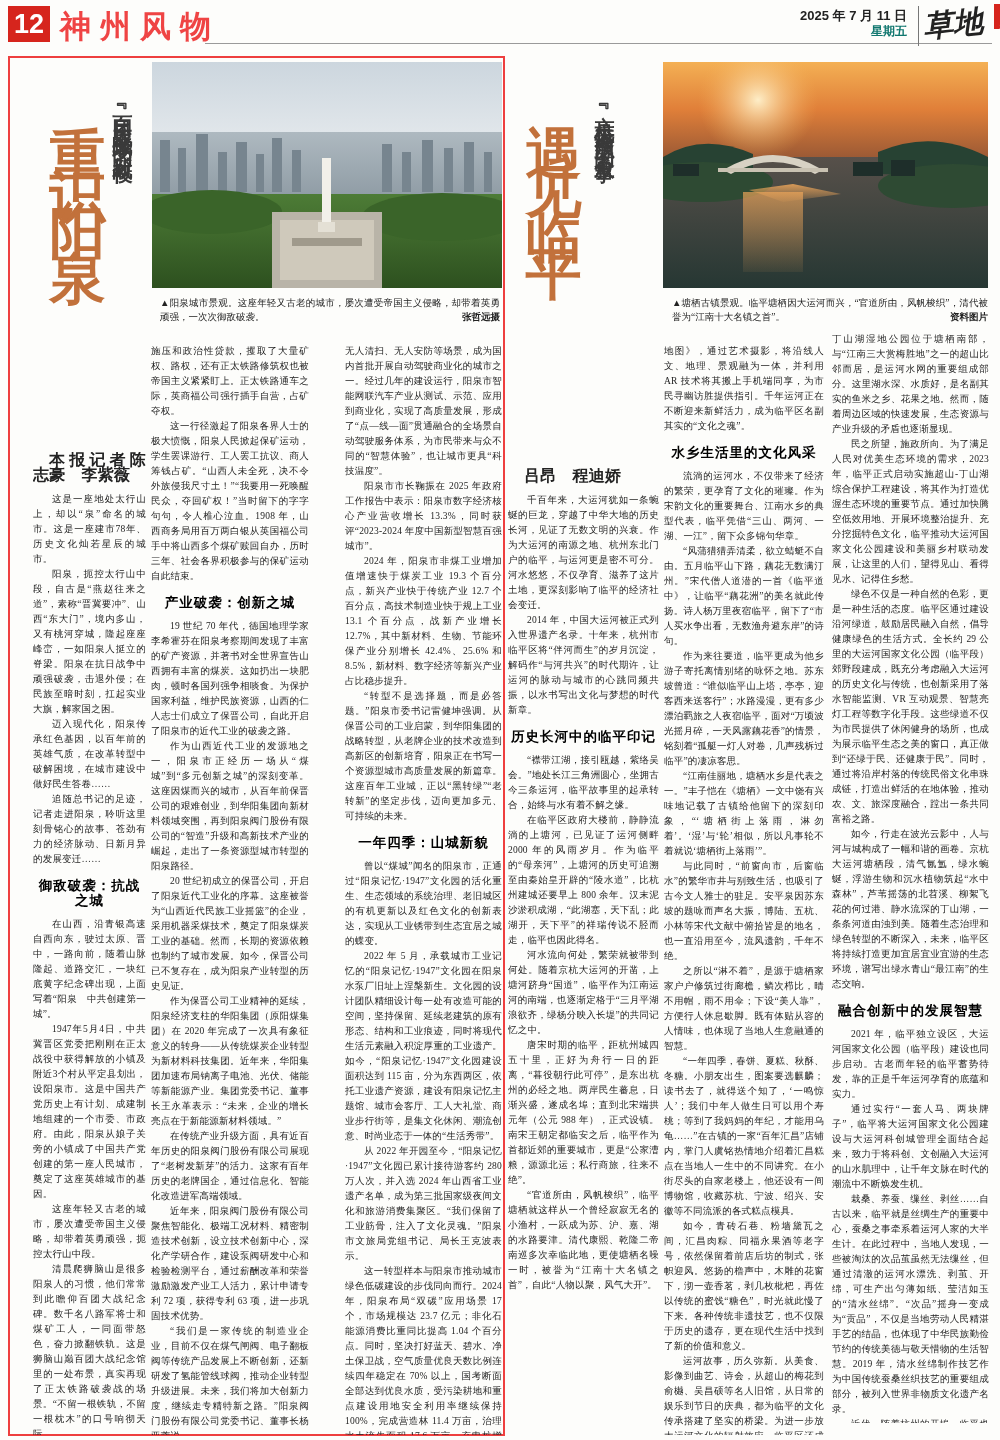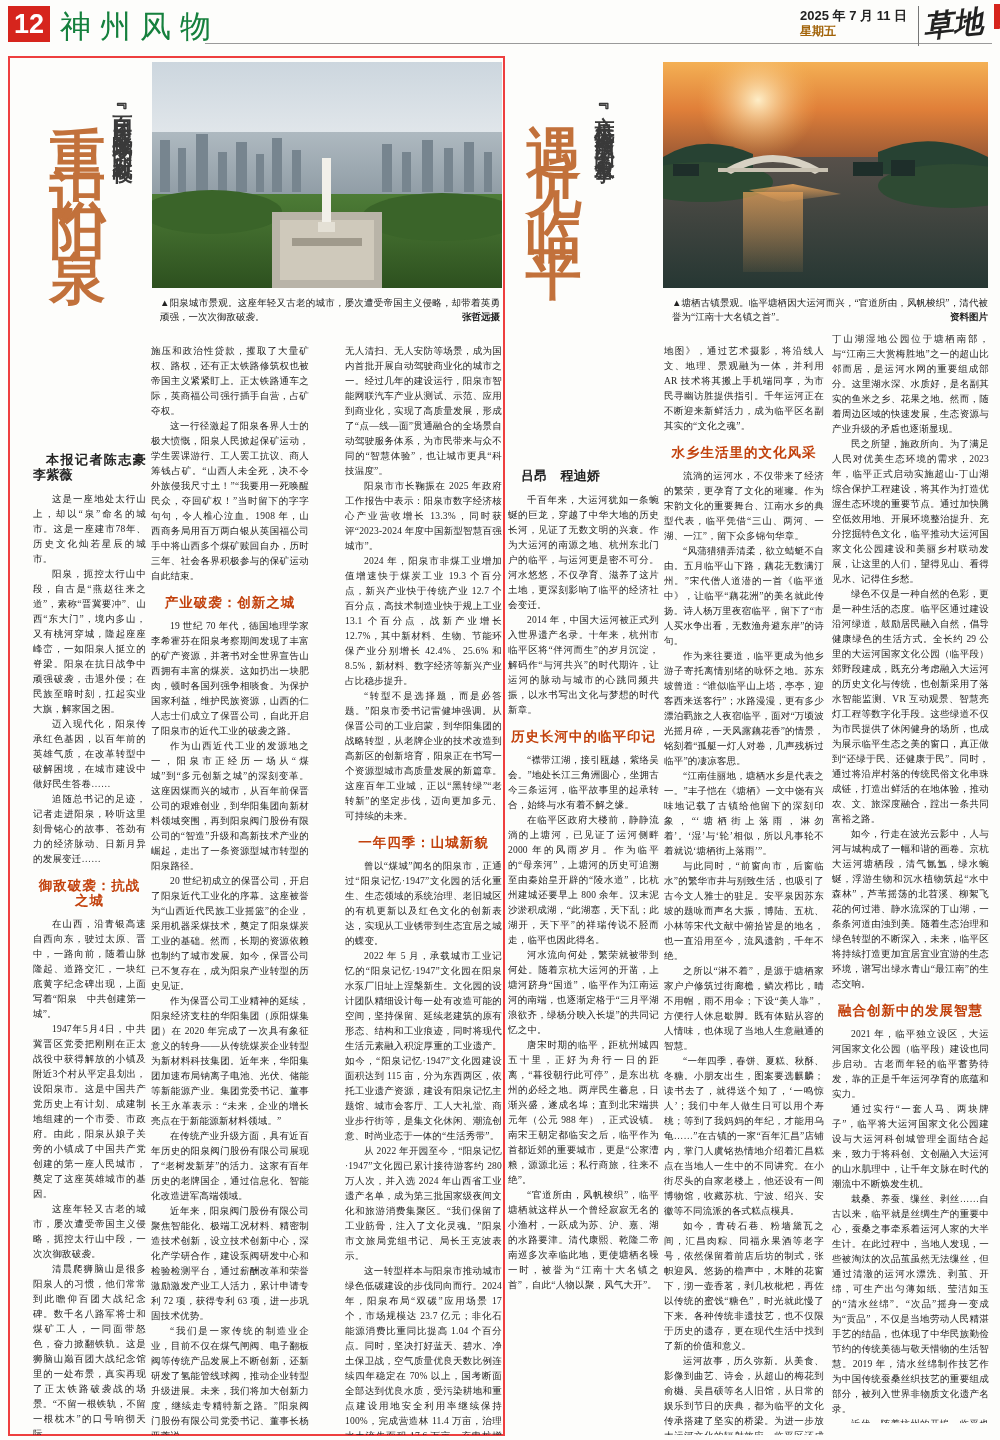--- a/index.html
+++ b/index.html
@@ -2,26 +2,26 @@
 <html><head>
 <meta charset="utf-8">
 <style>
   html,body{margin:0;padding:0;background:#f3f3f0;}
   #page{position:relative;width:1000px;height:1440px;background:#fdfdfb;margin:0 auto;overflow:hidden;
         font-family:"Liberation Serif","DejaVu Serif",serif;color:#1c1c1c;padding-left:37px;}
   
   .pagenum{position:absolute;left:8px;top:6px;width:42px;height:36px;background:#d6251d;color:#fff;
            font-family:"Liberation Sans","DejaVu Sans",sans-serif;font-weight:bold;font-size:27px;
            display:flex;align-items:center;justify-content:center;}
-  .section-title{position:absolute;left:60px;top:6px;color:#15803d;font-weight:normal;font-size:31px;
+  .section-title{position:absolute;left:60px;top:6px;color:#ef4444;font-weight:bold;font-size:31px;
            letter-spacing:9px;font-family:"Liberation Sans","DejaVu Sans",sans-serif;}
   .header-rule{position:absolute;left:205px;top:43px;width:787px;height:0;border-top:1px solid #9a9a9a;}
-  .date-block{position:absolute;right:130px;top:8px;font-family:"Liberation Sans","DejaVu Sans",sans-serif;}
+  .date-block{position:absolute;right:130px;top:8px;text-align:right;font-family:"Liberation Sans","DejaVu Sans",sans-serif;}
   .date-line{font-size:13px;font-weight:bold;color:#222;line-height:16px;}
-  .weekday-line{font-size:12px;font-weight:bold;color:#a16207;line-height:15px;}
+  .weekday-line{font-size:12px;font-weight:bold;color:#0f766e;line-height:15px;}
   .vdiv{position:absolute;right:118px;top:6px;width:0;height:40px;border-left:1px solid #777;}
   .masthead{position:absolute;right:28px;top:2px;width:86px;height:48px;}
   .masthead-main{font-family:"DejaVu Serif","Liberation Serif",serif;font-style:italic;font-weight:bold;
            font-size:30px;color:#222;display:inline-block;transform:rotate(-6deg);line-height:44px;}
   .masthead-badge{position:absolute;right:0;top:2px;width:15px;height:24px;background:#d6251d;color:#fff;
            font-size:9px;line-height:11px;text-align:center;font-family:"Liberation Sans",sans-serif;
            writing-mode:vertical-rl;text-orientation:upright;padding-top:1px;}
   
   .red-box{position:absolute;left:8px;top:56px;width:497px;height:1380px;border:2px solid #ee3f3f;box-sizing:border-box;}
   
@@ -32,22 +32,22 @@
   
   .photo{position:absolute;overflow:hidden;}
   .caption{position:absolute;font-size:9.5px;line-height:14px;text-align:justify;color:#222;}
   .caption .cred{float:right;font-weight:bold;font-family:"Liberation Sans",sans-serif;}
   
   .col{position:absolute;overflow:hidden;font-size:9.5px;line-height:15px;text-align:justify;
        letter-spacing:.2px;color:#232323;}
   .col p{margin:0;text-indent:2em;}
   .col p.cont{text-indent:0;}
   .col .xhead{font-family:"Liberation Sans","DejaVu Sans",sans-serif;font-weight:bold;font-size:13.5px;
-       text-align:center;margin:11px 0 9px;color:#c2410c;letter-spacing:1px;text-indent:0;}
-  .col .byline{font-weight:bold;font-size:13px;margin:0 0 10px;text-indent:1em;
+       text-align:center;margin:11px 0 9px;color:#000000;letter-spacing:1px;text-indent:0;}
+  .col .byline{font-weight:bold;font-size:16px;margin:0 0 10px;text-indent:1em;
        font-family:"Liberation Sans","DejaVu Sans",sans-serif;}
 </style>
 </head>
 <body>
 
 <div id="page">
 
   <div class="pagenum">12</div>
   <div class="section-title">神州风物</div>
   <div class="header-rule"></div>
@@ -117,21 +117,21 @@
 
   <div class="col" style="left:33px;top:452px;width:113px;height:983px;">
       <div class="byline">本报记者陈志豪　李紫薇</div>
       <p>这是一座地处太行山上，却以“泉”命名的城市。这是一座建市78年、历史文化灿若星辰的城市。</p>
       <p>阳泉，扼控太行山中段，自古是“燕赵往来之道”，素称“晋冀要冲”、山西“东大门”，境内多山，又有桃河穿城，隆起座座峰峦，一如阳泉人挺立的脊梁。阳泉在抗日战争中顽强破袭，击退外侵；在民族至暗时刻，扛起实业大旗，解家国之困。</p>
       <p>迈入现代化，阳泉传承红色基因，以百年前的英雄气质，在改革转型中破解困境，在城市建设中做好民生答卷……</p>
       <p>追随总书记的足迹，记者走进阳泉，聆听这里刻骨铭心的故事、苍劲有力的经济脉动、日新月异的发展变迁……</p>
       <div class="xhead">御敌破袭：抗战之城</div>
       <p>在山西，沿青银高速自西向东，驶过太原、晋中，一路向前，随着山脉隆起、道路交汇，一块红底黄字纪念碑出现，上面写着“阳泉　中共创建第一城”。</p>
       <p>1947年5月4日，中共冀晋区党委把刚刚在正太战役中获得解放的小镇及附近3个村从平定县划出，设阳泉市。这是中国共产党历史上有计划、成建制地组建的一个市委、市政府。由此，阳泉从娘子关旁的小镇成了中国共产党创建的第一座人民城市，奠定了这座英雄城市的基因。</p>
-      <p>这座年轻又古老的城市，屡次遭受帝国主义侵略，扼控太行山中段，一次次御敌破袭。</p>
+      <p>这座年轻又古老的城市，屡次遭受帝国主义侵略，却带着英勇顽强，扼控太行山中段。</p>
       <p>清晨爬狮脑山是很多阳泉人的习惯，他们常常到此瞻仰百团大战纪念碑。数千名八路军将士和煤矿工人，一同面带怒色，奋力掀翻铁轨。这是狮脑山巅百团大战纪念馆里的一处布景，真实再现了正太铁路破袭战的场景。“不留一根铁轨，不留一根枕木”的口号响彻天际。</p>
     </div>
   <div class="col" style="left:151px;top:344px;width:158px;height:1091px;">
       <p class="cont">施压和政治性贷款，攫取了大量矿权、路权，还有正太铁路修筑权也被帝国主义紧紧盯上。正太铁路通车之际，英商福公司强行插手自营，占矿夺权。</p>
       <p>这一行径激起了阳泉各界人士的极大愤慨，阳泉人民掀起保矿运动，学生罢课游行、工人罢工抗议、商人筹钱占矿。“山西人未全死，决不令外族侵我尺寸土！”“我要用一死唤醒民众，夺回矿权！”当时留下的字字句句，令人椎心泣血。1908 年，山西商务局用百万两白银从英国福公司手中将山西多个煤矿赎回自办，历时三年、社会各界积极参与的保矿运动自此结束。</p>
       <div class="xhead">产业破袭：创新之城</div>
       <p>19 世纪 70 年代，德国地理学家李希霍芬在阳泉考察期间发现了丰富的矿产资源，并著书对全世界宣告山西拥有丰富的煤炭。这如扔出一块肥肉，顿时各国列强争相啖食。为保护国家利益，维护民族资源，山西的仁人志士们成立了保晋公司，自此开启了阳泉市的近代工业的破袭之路。</p>
       <p>作为山西近代工业的发源地之一，阳泉市正经历一场从“煤城”到“多元创新之城”的深刻变革。这座因煤而兴的城市，从百年前保晋公司的艰难创业，到华阳集团向新材料领域突围，再到阳泉阀门股份有限公司的“智造”升级和高新技术产业的崛起，走出了一条资源型城市转型的阳泉路径。</p>
       <p>20 世纪初成立的保晋公司，开启了阳泉近代工业化的序幕。这座被誉为“山西近代民族工业摇篮”的企业，采用机器采煤技术，奠定了阳泉煤炭工业的基础。然而，长期的资源依赖也制约了城市发展。如今，保晋公司已不复存在，成为阳泉产业转型的历史见证。</p>
       <p>作为保晋公司工业精神的延续，阳泉经济支柱的华阳集团（原阳煤集团）在 2020 年完成了一次具有象征意义的转身——从传统煤炭企业转型为新材料科技集团。近年来，华阳集团加速布局钠离子电池、光伏、储能等新能源产业。集团党委书记、董事长王永革表示：“未来，企业的增长亮点在于新能源新材料领域。”</p>

